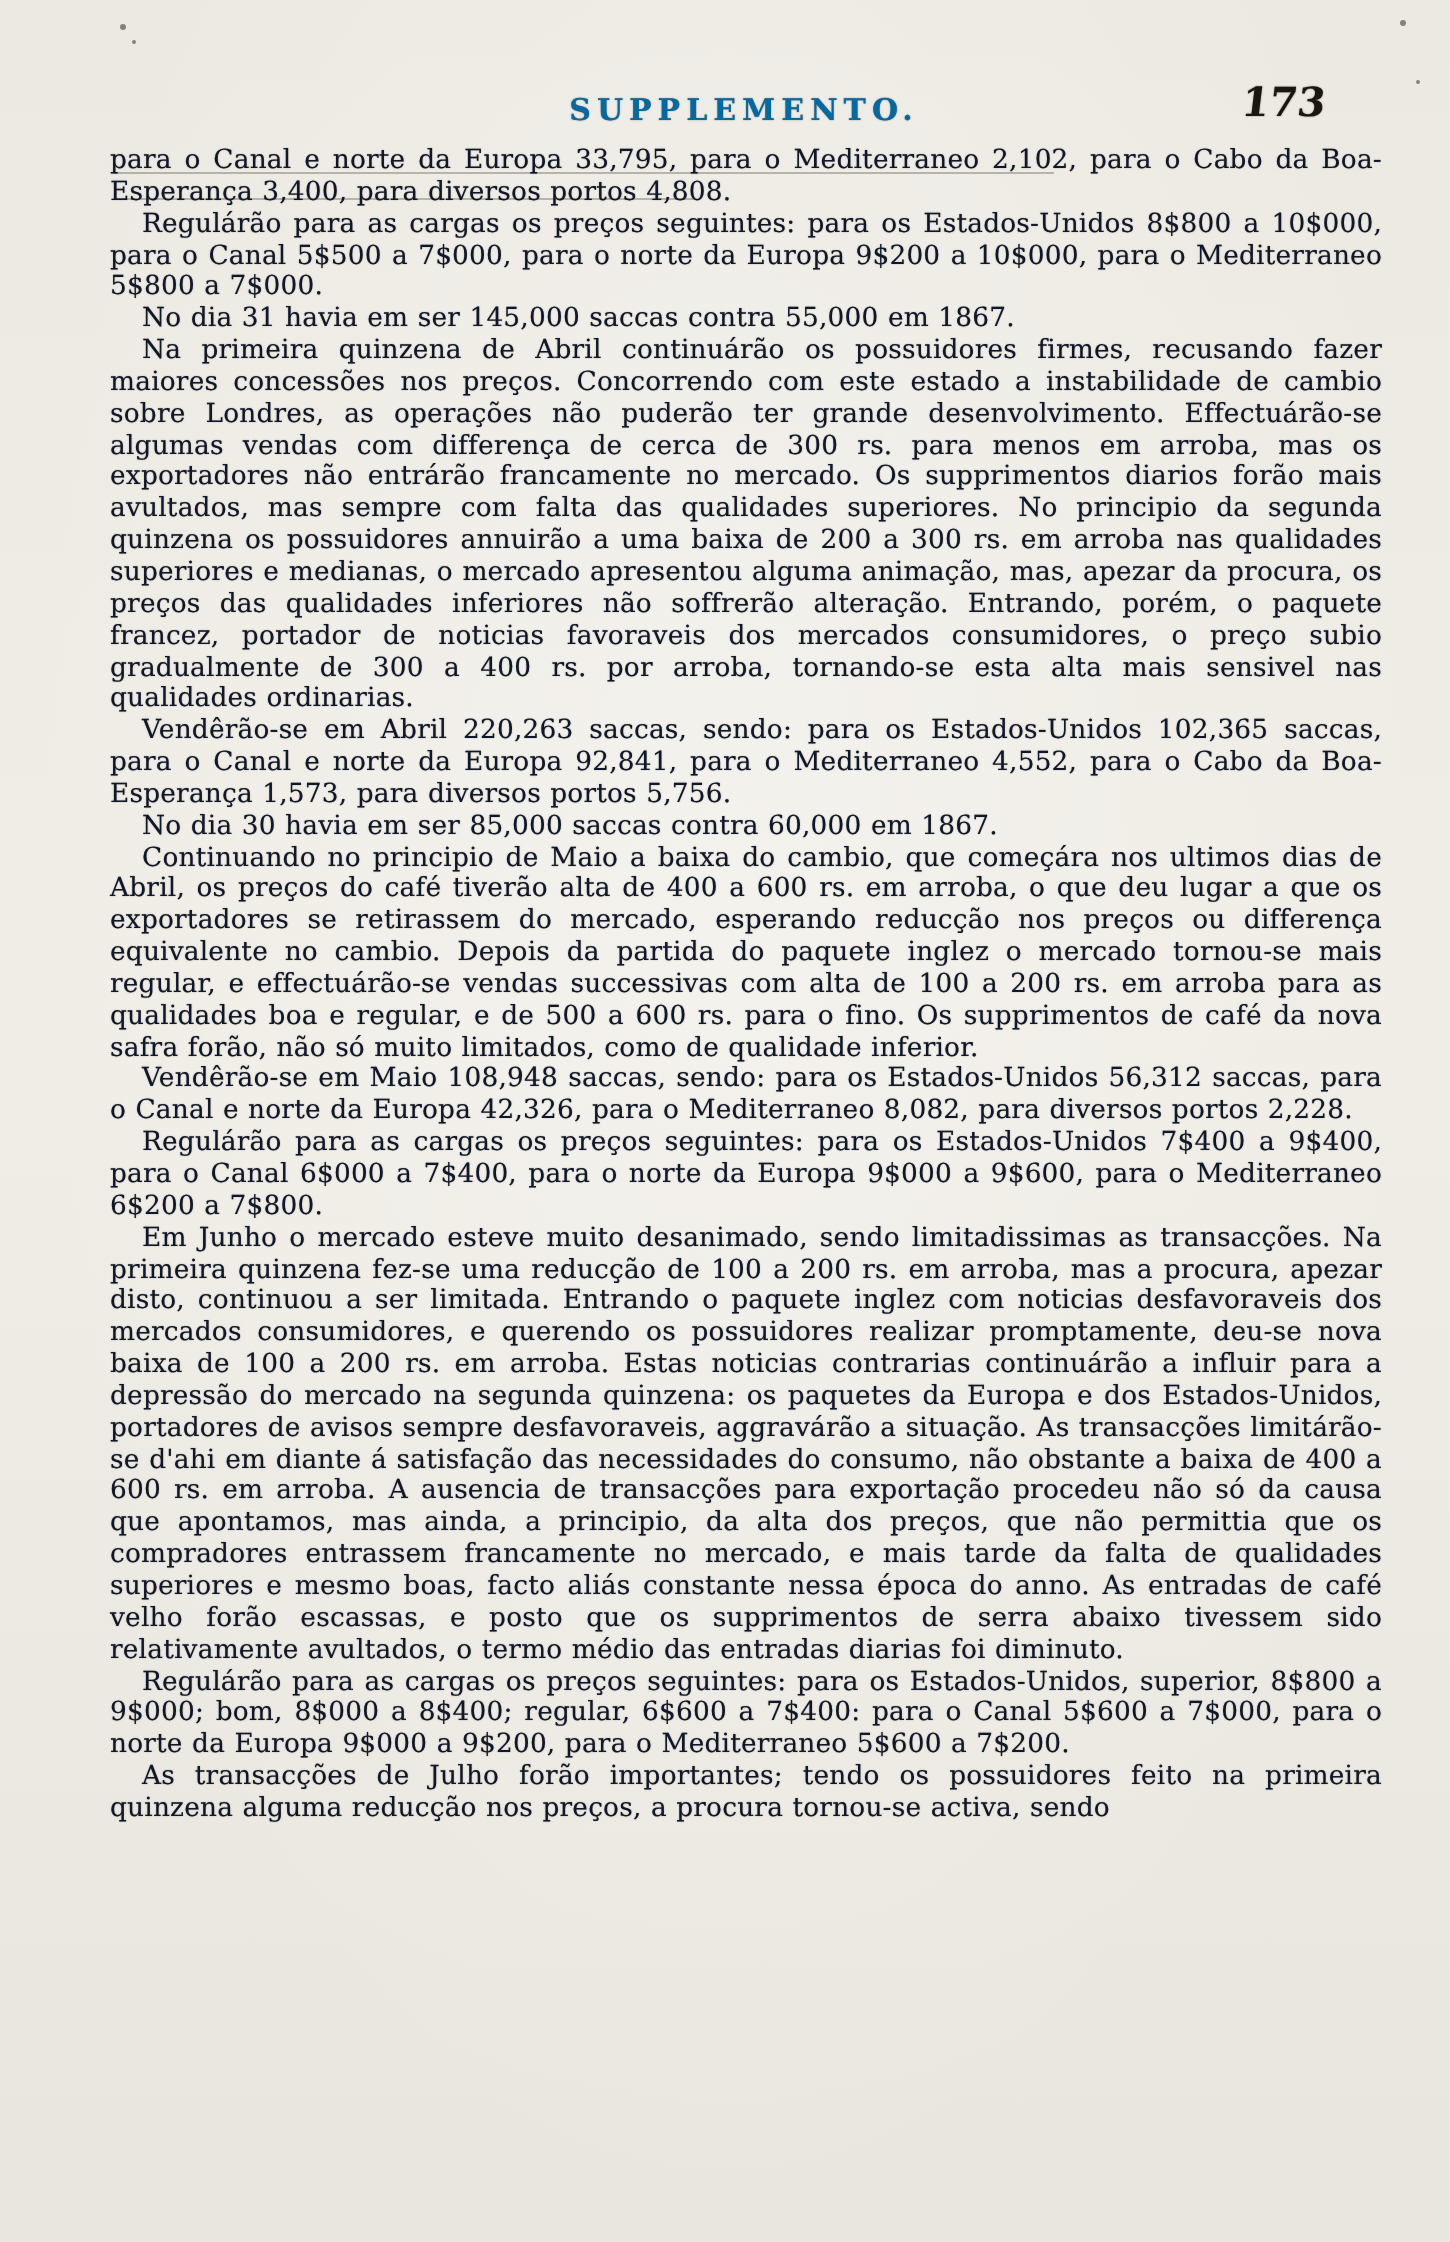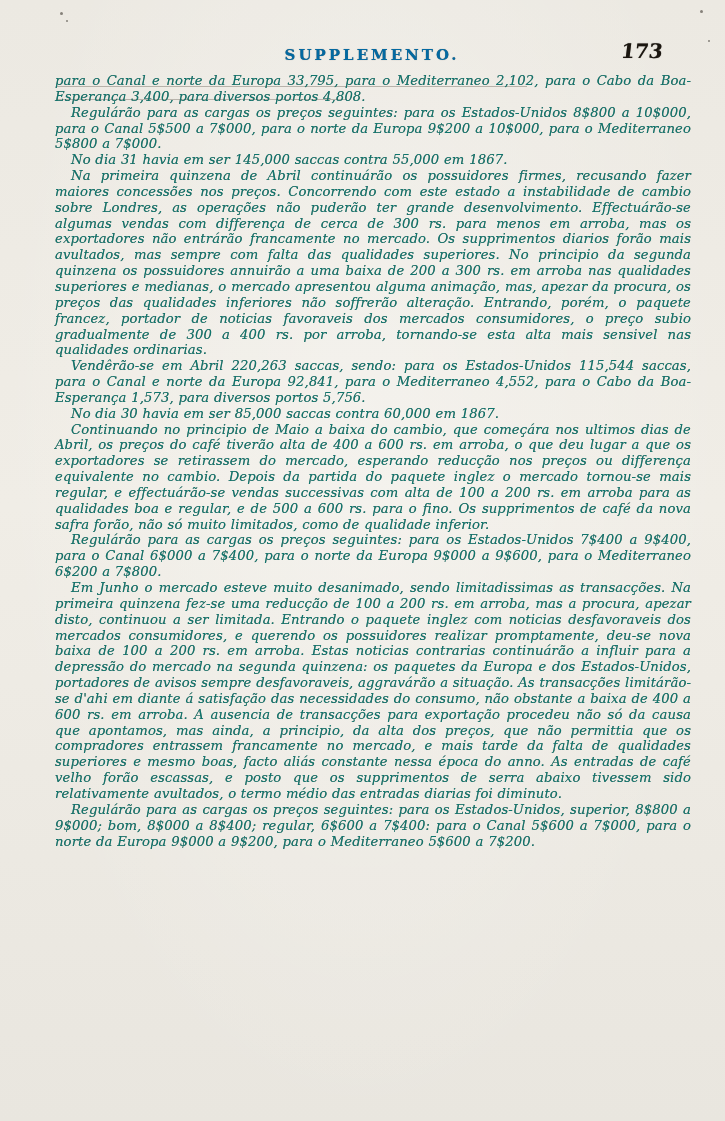--- a/index.html
+++ b/index.html
@@ -48,23 +48,22 @@
   .body-text {
     position: absolute;
     top: 73px;
     left: 55px;
     width: 636px;
     font-size: 13.2px;
     line-height: 15.85px;
     text-align: justify;
     letter-spacing: 0.1px;
     word-spacing: 0.4px;
-    color: #0f766e;
+    color: #0f172a;
     text-shadow: 0 0 0.6px rgba(41,35,28,0.55);
-    font-style: italic;
   }
   .body-text p { text-indent: 16px; }
   .body-text p.noindent { text-indent: 0; }
 
   
   .artifact { position: absolute; pointer-events: none; }
   .line-artifact { background: rgba(55,48,38,0.30); height: 1px; }
   .speck { background: rgba(50,44,36,0.55); border-radius: 50%; }
 </style>
 </head>
@@ -82,19 +81,21 @@
 <div class="header">
   <span class="header-title">SUPPLEMENTO.</span>
   <span class="page-number">173</span>
 </div>
 
 <div class="body-text">
   <p class="noindent">para o Canal e norte da Europa 33,795, para o Mediterraneo 2,102, para o Cabo da Boa-Esperança 3,400, para diversos portos 4,808.</p>
   <p>Regulárão para as cargas os preços seguintes: para os Estados-Unidos 8$800 a 10$000, para o Canal 5$500 a 7$000, para o norte da Europa 9$200 a 10$000, para o Mediterraneo 5$800 a 7$000.</p>
   <p>No dia 31 havia em ser 145,000 saccas contra 55,000 em 1867.</p>
   <p>Na primeira quinzena de Abril continuárão os possuidores firmes, recusando fazer maiores concessões nos preços. Concorrendo com este estado a instabilidade de cambio sobre Londres, as operações não puderão ter grande desenvolvimento. Effectuárão-se algumas vendas com differença de cerca de 300 rs. para menos em arroba, mas os exportadores não entrárão francamente no mercado. Os supprimentos diarios forão mais avultados, mas sempre com falta das qualidades superiores. No principio da segunda quinzena os possuidores annuirão a uma baixa de 200 a 300 rs. em arroba nas qualidades superiores e medianas, o mercado apresentou alguma animação, mas, apezar da procura, os preços das qualidades inferiores não soffrerão alteração. Entrando, porém, o paquete francez, portador de noticias favoraveis dos mercados consumidores, o preço subio gradualmente de 300 a 400 rs. por arroba, tornando-se esta alta mais sensivel nas qualidades ordinarias.</p>
-  <p>Vendêrão-se em Abril 220,263 saccas, sendo: para os Estados-Unidos 115,544 saccas, para o Canal e norte da Europa 92,841, para o Mediterraneo 4,552, para o Cabo da Boa-Esperança 1,573, para diversos portos 5,756.</p>
+  <p>Vendêrão-se em Abril 220,263 saccas, sendo: para os Estados-Unidos 102,365 saccas, para o Canal e norte da Europa 92,841, para o Mediterraneo 4,552, para o Cabo da Boa-Esperança 1,573, para diversos portos 5,756.</p>
   <p>No dia 30 havia em ser 85,000 saccas contra 60,000 em 1867.</p>
   <p>Continuando no principio de Maio a baixa do cambio, que começára nos ultimos dias de Abril, os preços do café tiverão alta de 400 a 600 rs. em arroba, o que deu lugar a que os exportadores se retirassem do mercado, esperando reducção nos preços ou differença equivalente no cambio. Depois da partida do paquete inglez o mercado tornou-se mais regular, e effectuárão-se vendas successivas com alta de 100 a 200 rs. em arroba para as qualidades boa e regular, e de 500 a 600 rs. para o fino. Os supprimentos de café da nova safra forão, não só muito limitados, como de qualidade inferior.</p>
+  <p>Vendêrão-se em Maio 108,948 saccas, sendo: para os Estados-Unidos 56,312 saccas, para o Canal e norte da Europa 42,326, para o Mediterraneo 8,082, para diversos portos 2,228.</p>
   <p>Regulárão para as cargas os preços seguintes: para os Estados-Unidos 7$400 a 9$400, para o Canal 6$000 a 7$400, para o norte da Europa 9$000 a 9$600, para o Mediterraneo 6$200 a 7$800.</p>
   <p>Em Junho o mercado esteve muito desanimado, sendo limitadissimas as transacções. Na primeira quinzena fez-se uma reducção de 100 a 200 rs. em arroba, mas a procura, apezar disto, continuou a ser limitada. Entrando o paquete inglez com noticias desfavoraveis dos mercados consumidores, e querendo os possuidores realizar promptamente, deu-se nova baixa de 100 a 200 rs. em arroba. Estas noticias contrarias continuárão a influir para a depressão do mercado na segunda quinzena: os paquetes da Europa e dos Estados-Unidos, portadores de avisos sempre desfavoraveis, aggravárão a situação. As transacções limitárão-se d'ahi em diante á satisfação das necessidades do consumo, não obstante a baixa de 400 a 600 rs. em arroba. A ausencia de transacções para exportação procedeu não só da causa que apontamos, mas ainda, a principio, da alta dos preços, que não permittia que os compradores entrassem francamente no mercado, e mais tarde da falta de qualidades superiores e mesmo boas, facto aliás constante nessa época do anno. As entradas de café velho forão escassas, e posto que os supprimentos de serra abaixo tivessem sido relativamente avultados, o termo médio das entradas diarias foi diminuto.</p>
   <p>Regulárão para as cargas os preços seguintes: para os Estados-Unidos, superior, 8$800 a 9$000; bom, 8$000 a 8$400; regular, 6$600 a 7$400: para o Canal 5$600 a 7$000, para o norte da Europa 9$000 a 9$200, para o Mediterraneo 5$600 a 7$200.</p>
+  <p>As transacções de Julho forão importantes; tendo os possuidores feito na primeira quinzena alguma reducção nos preços, a procura tornou-se activa, sendo</p>
 </div>
 
 </body></html>

